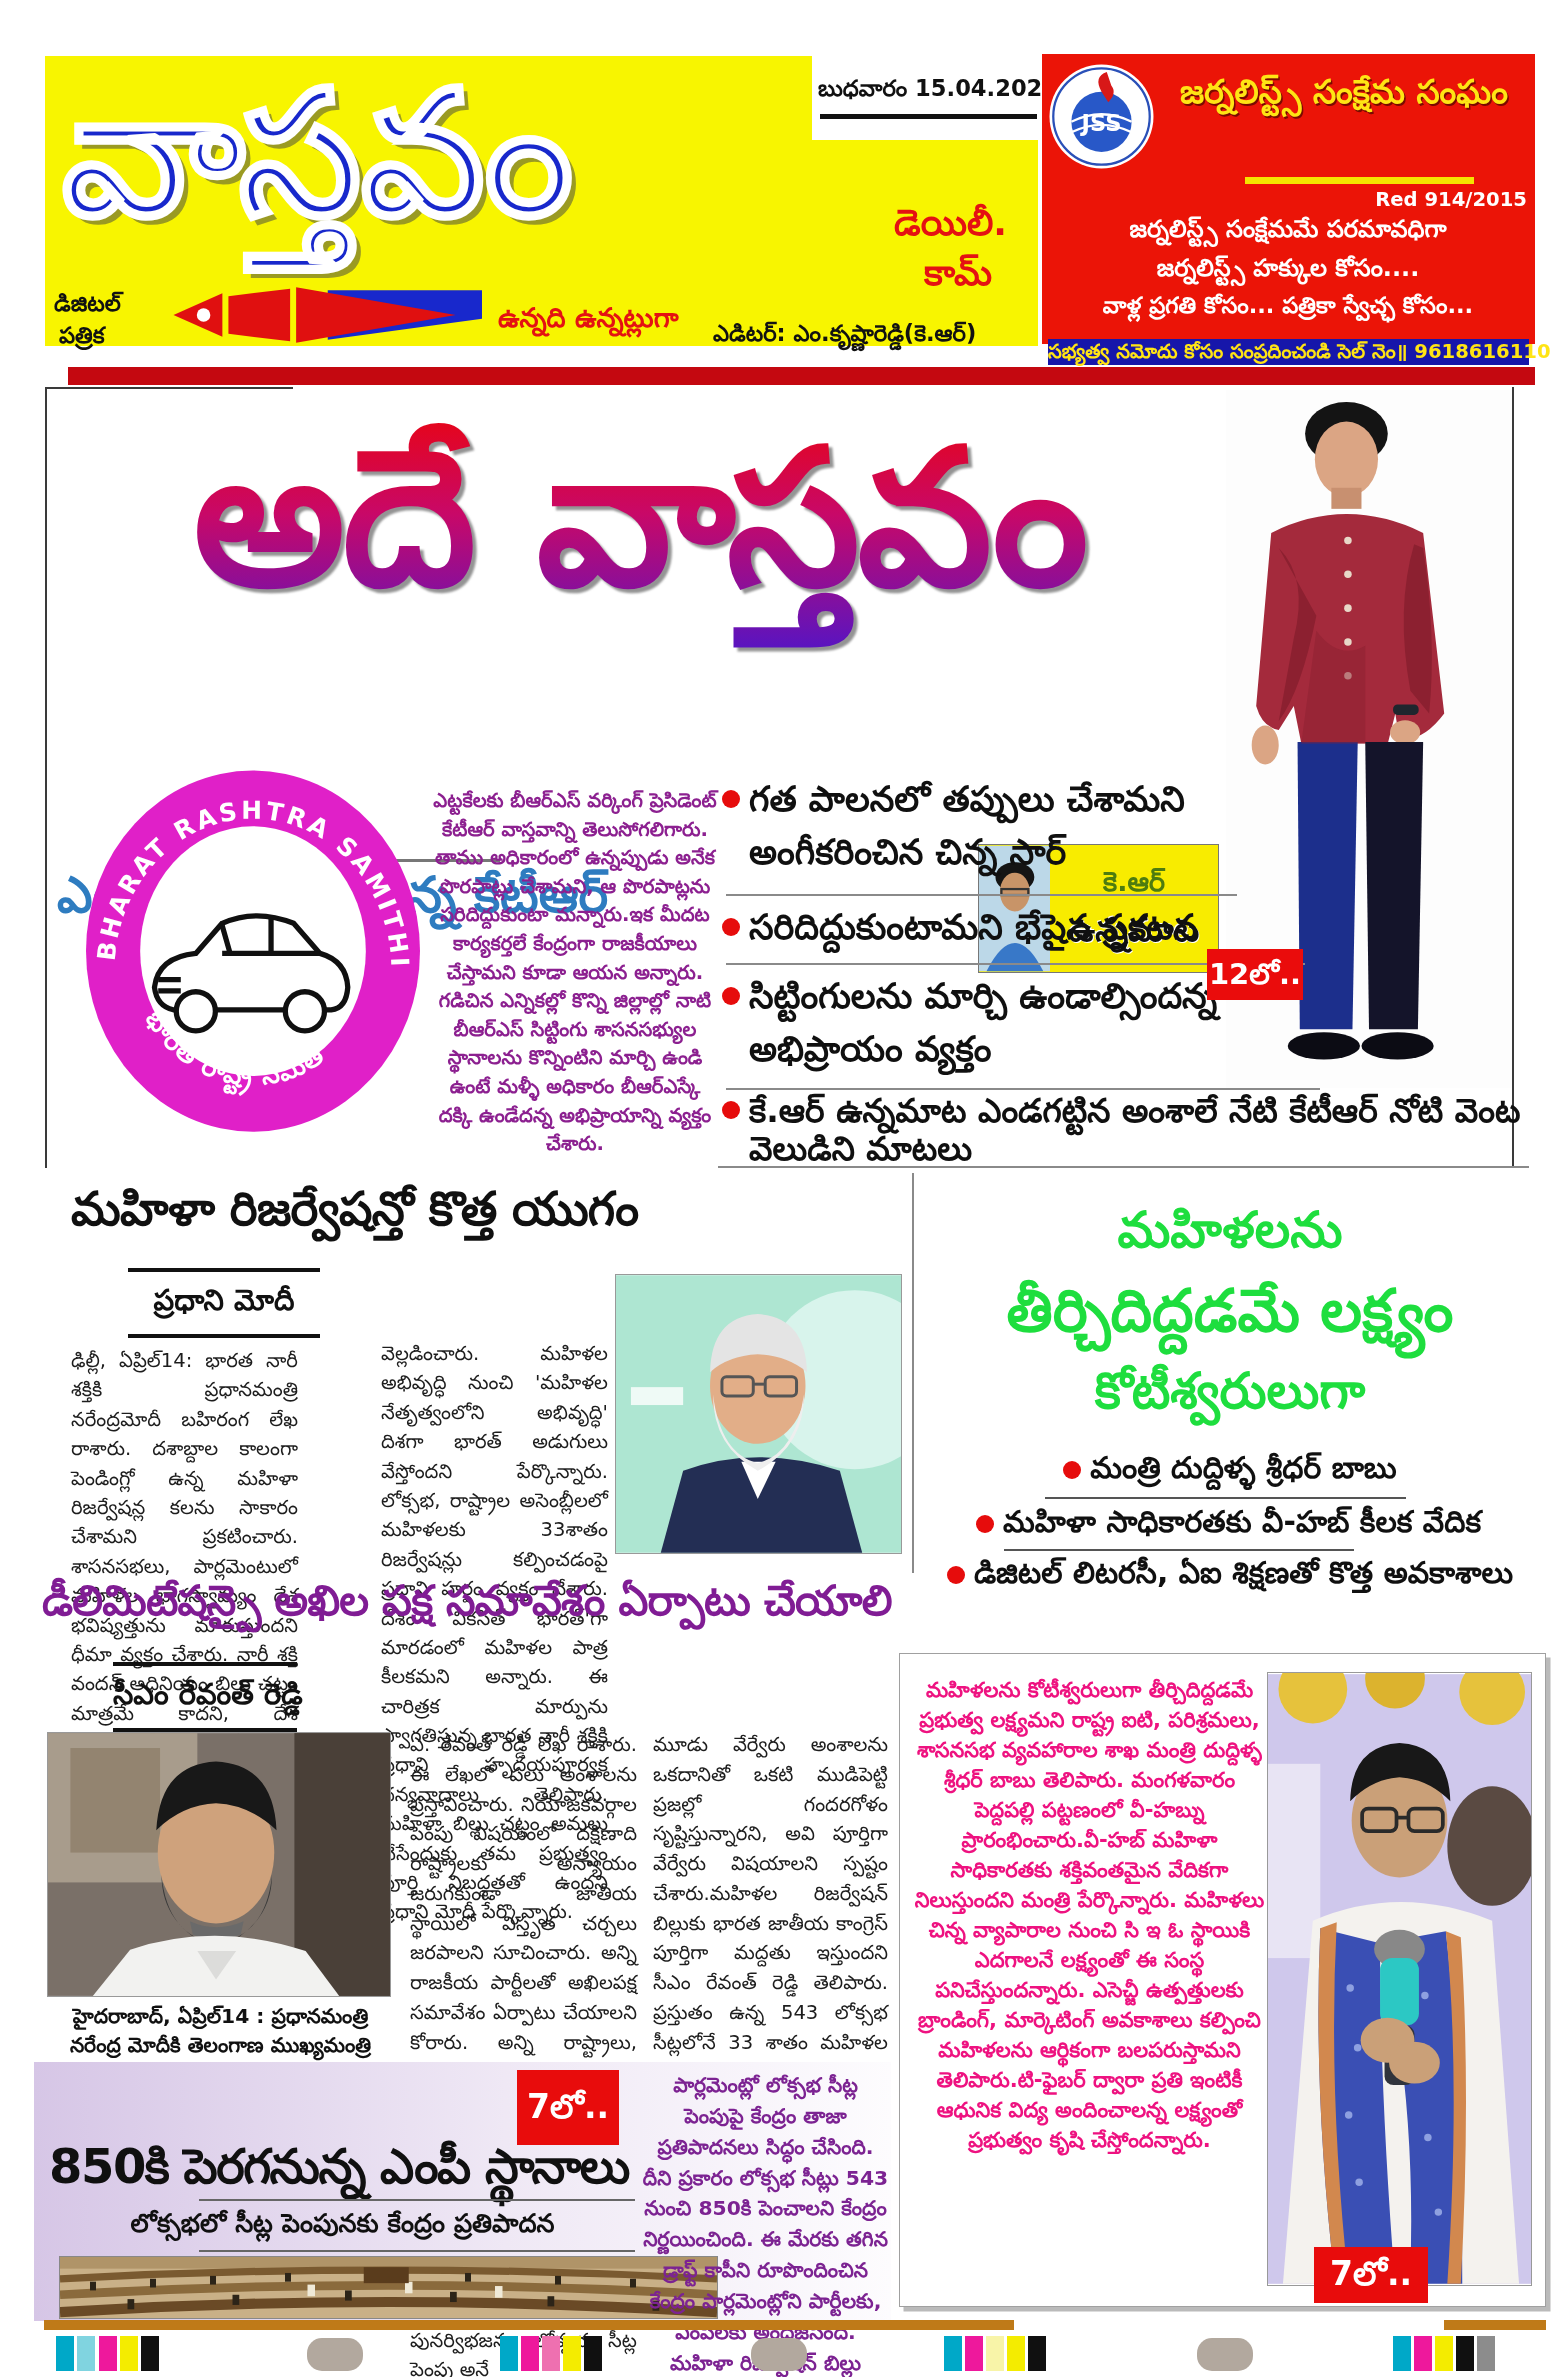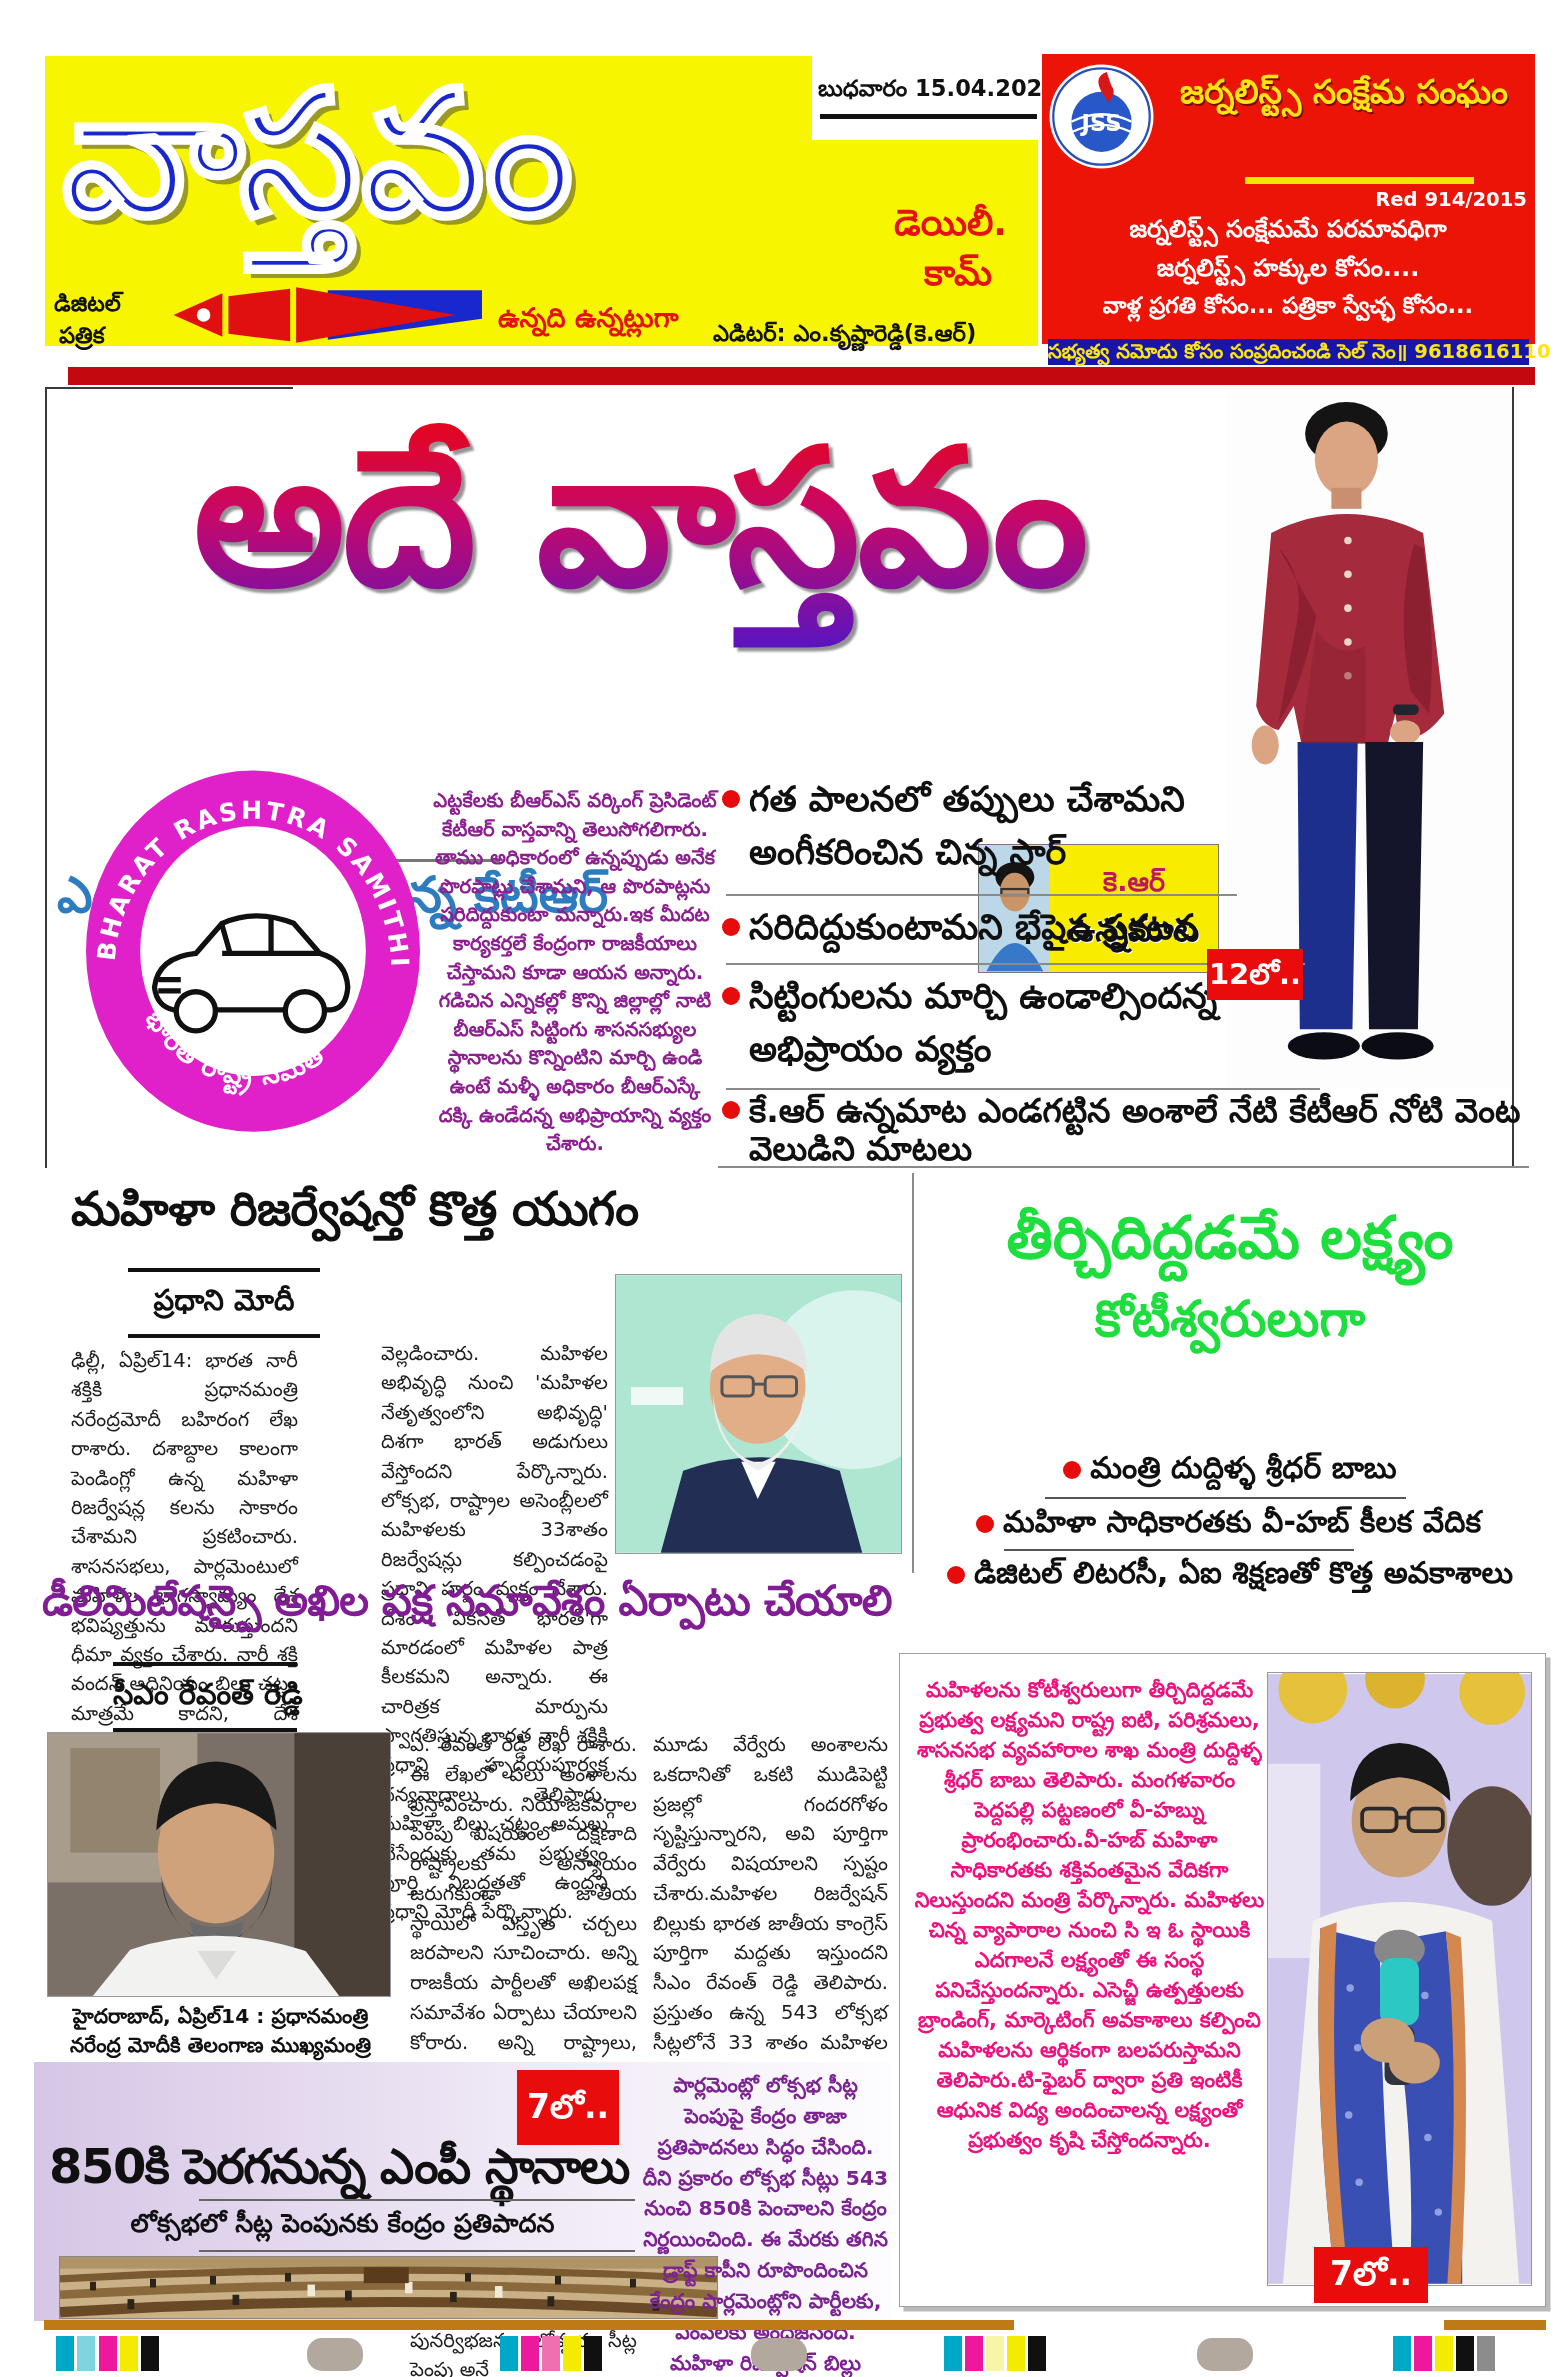--- a/index.html
+++ b/index.html
@@ -43,21 +43,21 @@
   #lead-headline{left:53px;top:391px;width:1173px;font-size:190px;font-weight:700;white-space:nowrap;line-height:1.35;letter-spacing:-3px;
     background:linear-gradient(180deg,#ee0404 0%,#c80868 48%,#5a14c0 100%);
     -webkit-background-clip:text;background-clip:text;color:#b0108a;-webkit-text-fill-color:transparent;
     filter:drop-shadow(4.5px 4.5px 0.8px rgba(60,60,60,.55));text-align:center;}
   #ktr-photo{left:1226px;top:390px;width:286px;height:698px;}
   #lead-subline-rule{left:139px;top:859px;width:361px;height:3px;background:#777;}
   #lead-subheadline{left:57px;top:866px;font-size:50px;font-weight:900;color:#2e7cc0;white-space:nowrap;}
   #columnist-box{left:978px;top:844px;width:241px;height:129px;border:1.5px solid #777;background:#f8ec00;display:flex;}
   #columnist-photo{width:71px;height:100%;flex:0 0 71px;}
   #columnist-texts{flex:1;text-align:center;padding-top:21px;}
-  #columnist-name{font-size:27px;font-weight:900;color:#be185d;}
+  #columnist-name{font-size:27px;font-weight:900;color:#4d7c0f;}
   #columnist-title{font-size:33px;font-weight:900;color:#101010;margin-top:6px;text-shadow:0.8px 0.8px 0 #fff,-0.8px -0.8px 0 #fff;}
   #brs-logo{left:83px;top:769px;width:340px;height:365px;}
   #lead-body{left:430px;top:787px;width:290px;height:361px;font-size:19.6px;line-height:1.46;font-weight:600;color:#8c2090;text-align:center;}
   .bullet-row{display:flex;align-items:flex-start;}
   .bdot{width:18px;height:18px;border-radius:50%;background:#e60c0c;flex:0 0 18px;margin-top:16.5px;margin-right:9px;}
   .btext{font-size:35px;font-weight:900;color:#101010;line-height:1.5;}
   #lead-b1{left:722px;top:773px;width:542px;}
   #lead-sep1{left:726px;top:894px;width:511px;height:2.3px;}
   #lead-b2{left:722px;top:901px;width:587px;}
   #lead-sep2{left:726px;top:963px;width:579px;height:2.3px;}
@@ -272,20 +272,21 @@
     <path d="M126,130 Q128,56 190,52 Q254,56 256,130 Q230,108 190,106 Q150,108 126,130 Z" fill="#e4e4e4"></path>
     <path d="M130,160 Q140,240 190,252 Q240,240 252,160 Q252,230 190,262 Q130,230 130,160 Z" fill="#eeeeee"></path>
     <rect x="142" y="136" width="42" height="26" rx="6" fill="none" stroke="#555" stroke-width="4"></rect>
     <rect x="200" y="136" width="42" height="26" rx="6" fill="none" stroke="#555" stroke-width="4"></rect>
     <line x1="184" y1="146" x2="200" y2="146" stroke="#555" stroke-width="4"></line>
   </svg>
 
   <div class="abs rule" id="mid-vrule"></div>
 
   <div class="abs" id="emp-headline">
+    <div id="emp-h1">మహిళలను</div>
     <div id="emp-h3">తీర్చిదిద్దడమే లక్ష్యం</div>
     <div id="emp-h2">కోటీశ్వరులుగా</div>
   </div>
   <div class="abs gbullet" id="emp-b1">
     <span class="bdot"></span>
     <span class="gtext">మంత్రి దుద్దిళ్ళ శ్రీధర్ బాబు</span>
   </div>
   <div class="abs" id="emp-sep1"></div>
   <div class="abs gbullet" id="emp-b2">
     <span class="bdot"></span>

